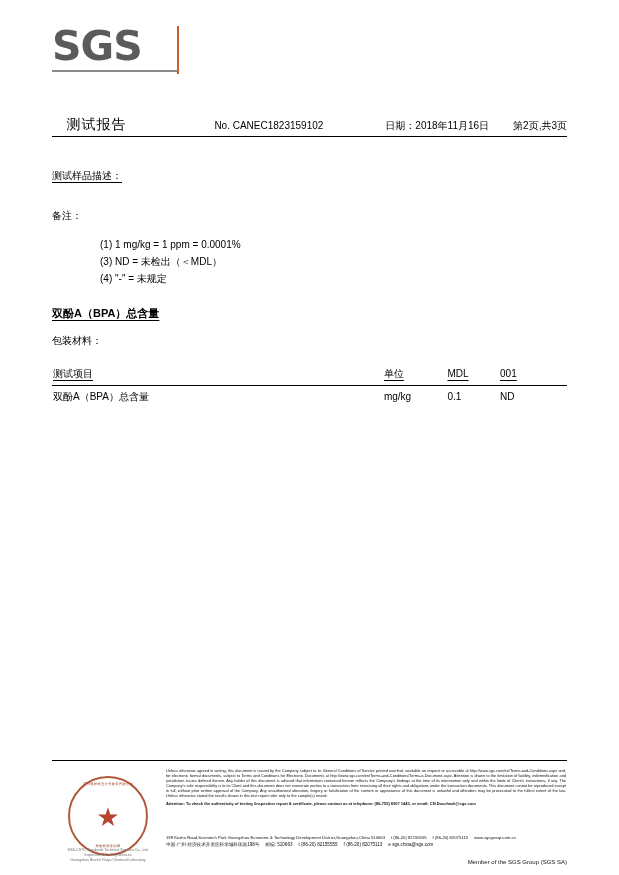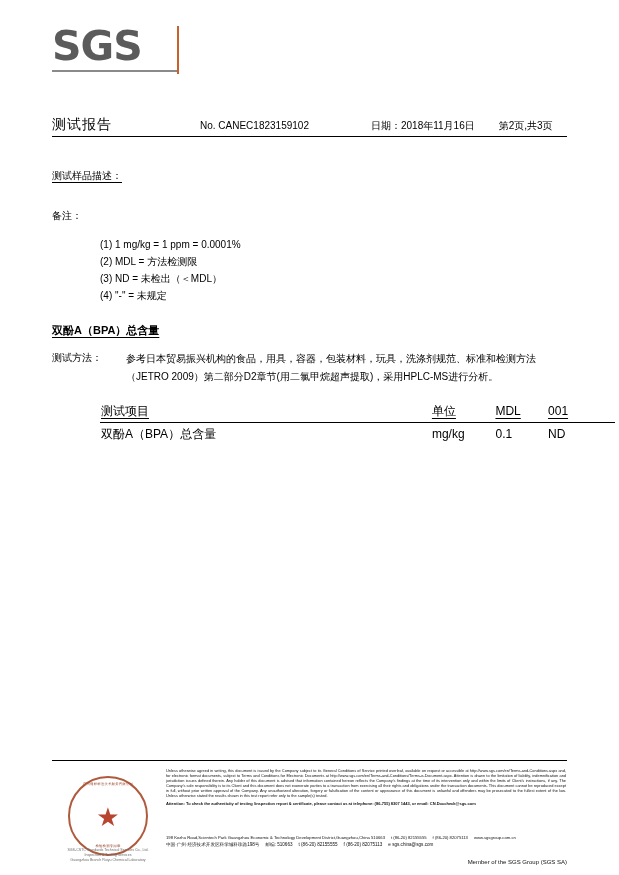--- a/index.html
+++ b/index.html
@@ -52,20 +52,21 @@
   }
 
   
   .title-row {
     position: absolute;
     left: 52px;
     top: 116px;
     width: 515px;
     display: flex;
     align-items: baseline;
+    justify-content: flex-end;
   }
   .doc-title {
     font-size: 14px;
     font-weight: normal;
     letter-spacing: 1px;
   }
   .title-meta {
     margin-left: 88px;
     font-size: 10px;
   }
@@ -158,22 +159,21 @@
   .method-text {
     flex: 1;
     line-height: 18px;
   }
 
   
   .res-table {
     margin-top: 16px;
     width: 515px;
     border-collapse: collapse;
-    font-size: 12px;
-    margin-left: 48px;
+    font-size: 10px;
   }
   .res-table th {
     font-weight: normal;
     text-align: left;
     padding-bottom: 3px;
   }
   .res-table th.u, .res-table th.num {
     text-decoration: underline;
     text-underline-offset: 3px;
   }
@@ -305,30 +305,28 @@
 
   <div class="body">
 
 
     <div class="lbl-sampledesc">测试样品描述：</div>
 
 
     <div class="notes">备注：</div>
     <div class="note-list">
       <div>(1) 1 mg/kg = 1 ppm = 0.0001%</div>
-      <div>(2) MDL = 方法检测限</div>
       <div>(3) ND = 未检出（＜MDL）</div>
       <div>(4) "-" = 未规定</div>
     </div>
 
     <div class="section-head">双酚A（BPA）总含量</div>
 
     <div class="method-block">
-      <div class="method-label">测试方法：</div>
-      <div class="method-text">参考日本贸易振兴机构的食品，用具，容器，包装材料，玩具，洗涤剂规范、标准和检测方法（JETRO 2009）第二部分D2章节(用二氯甲烷超声提取)，采用HPLC-MS进行分析。</div>
+      <div class="method-label">包装材料：</div>
     </div>
 
     <table class="res-table">
       <thead>
         <tr class="res-head-rule">
           <th class="col-item u">测试项目</th>
           <th class="col-unit u">单位</th>
           <th class="col-mdl u">MDL</th>
           <th class="col-res num">001</th>
         </tr>

